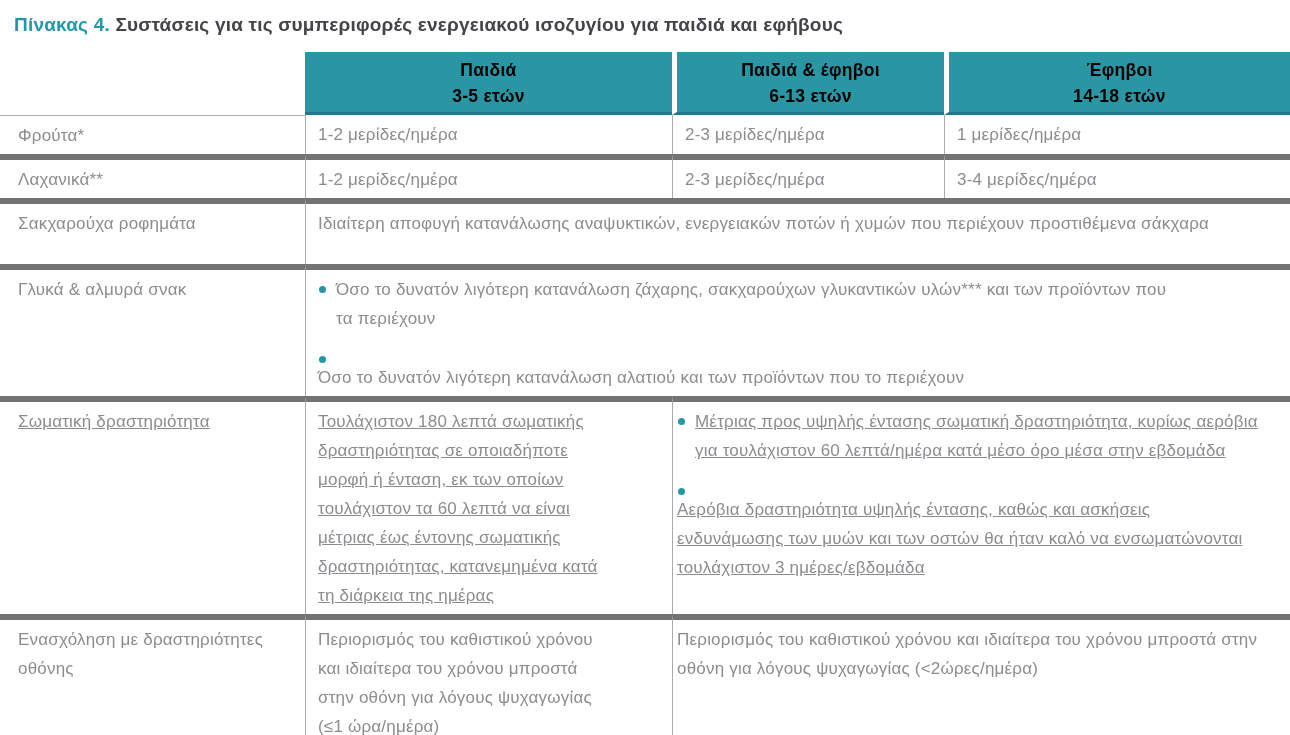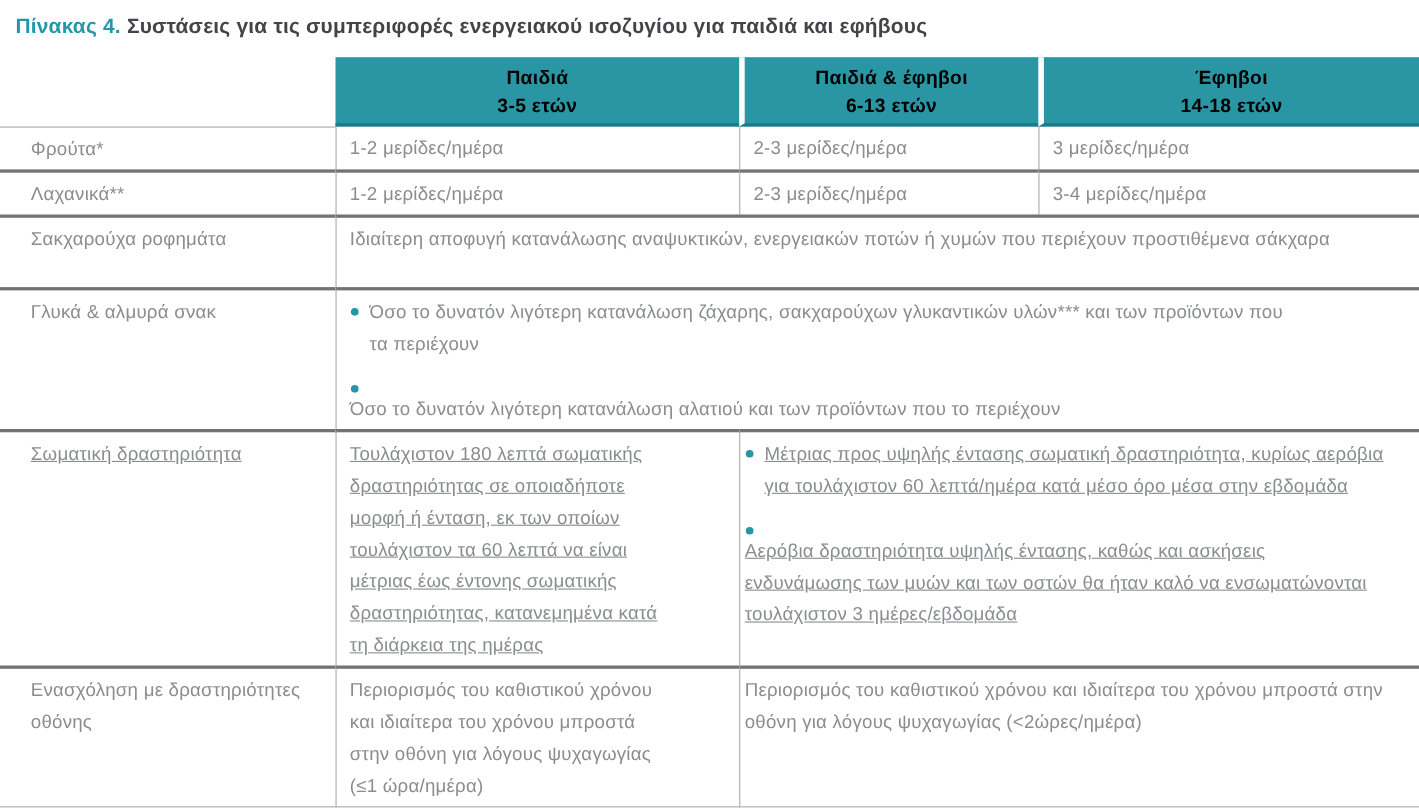--- a/index.html
+++ b/index.html
@@ -55,23 +55,23 @@
   th.hempty { background: #ffffff; }
 
   
   td {
     font-size: 17px;
     line-height: 29px;
     letter-spacing: 0.2px;
     color: #8a8c8f;
     padding: 5px 14px 4px 12px;
   }
-  td.lbl { padding-left: 28px; }
+  td.lbl { padding-left: 18px; }
   .vline { border-left: 1px solid #a8aaad; }
-  tr.r td { border-top: 3px solid #737373; }
+  tr.r td { border-top: 6px solid #737373; }
   tr.r-first td { border-top: none; }
   tr.r-first td.lbl { border-top: 1px solid #a8aaad; }
   tr.r-last td { border-bottom: 1px solid #a8aaad; }
 
   tr.h38 td { height: 38px; }
   tr.h66 td { height: 66px; }
   tr.h102 td { height: 102px; }
   tr.h206 td { height: 206px; text-decoration: underline; }
   tr.h117 td { height: 117px; }
 
@@ -121,21 +121,21 @@
       <th class="hcell hgap">
         <div>Έφηβοι</div>
         <div>14-18 ετών</div>
       </th>
     </tr>
 
     <tr class="r r-first h38">
       <td class="lbl">Φρούτα*</td>
       <td class="vline">1-2 μερίδες/ημέρα</td>
       <td class="vline">2-3 μερίδες/ημέρα</td>
-      <td class="vline">3 μερίδες/ημέρα</td>
+      <td class="vline">1 μερίδες/ημέρα</td>
     </tr>
 
     <tr class="r h38">
       <td class="lbl">Λαχανικά**</td>
       <td class="vline">1-2 μερίδες/ημέρα</td>
       <td class="vline">2-3 μερίδες/ημέρα</td>
       <td class="vline">3-4 μερίδες/ημέρα</td>
     </tr>
 
     <tr class="r h66">

